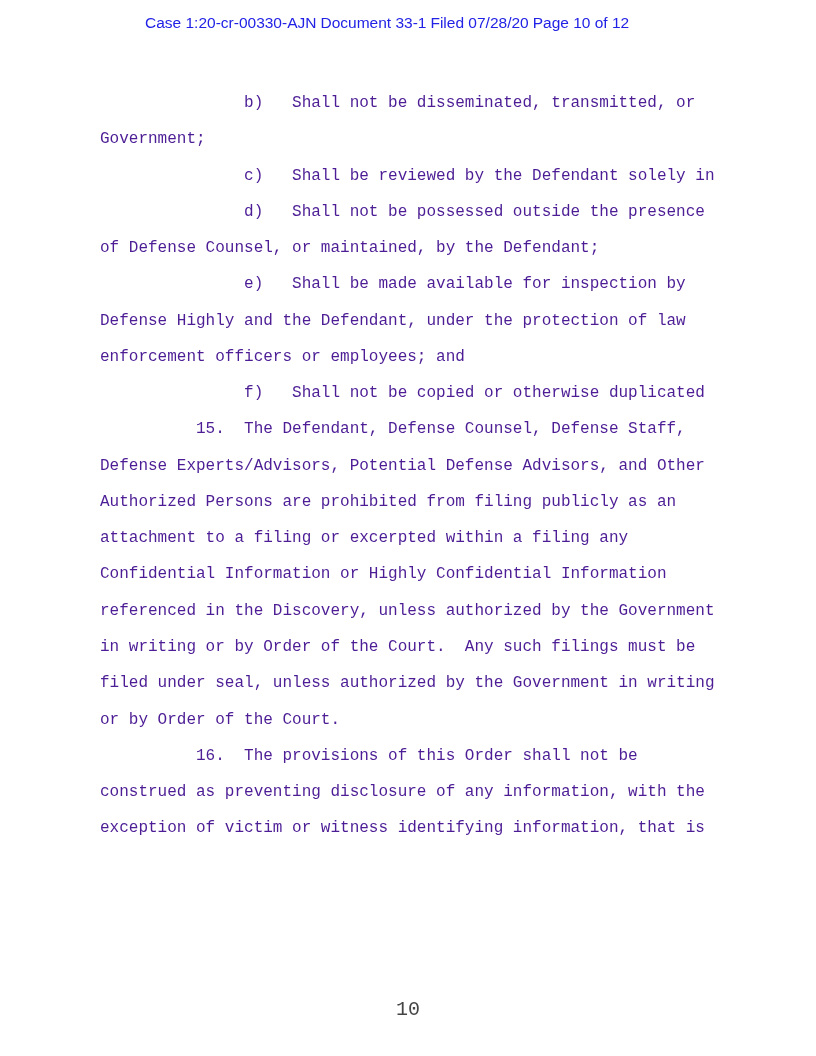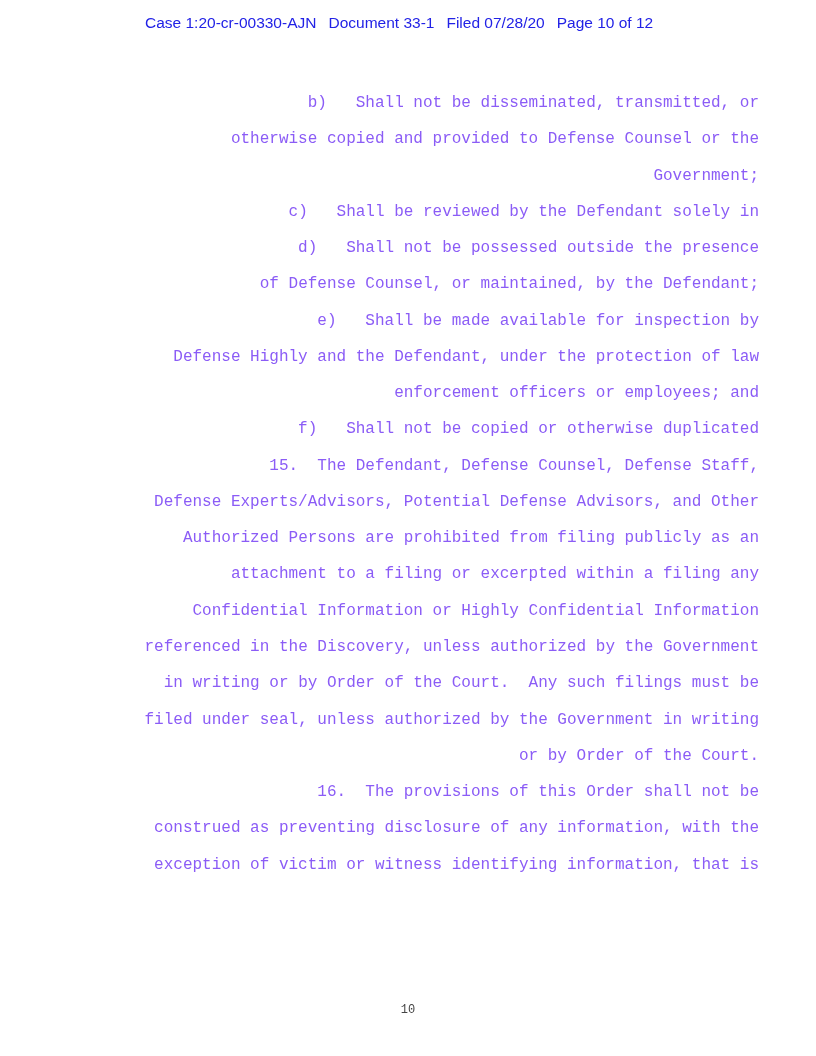--- a/index.html
+++ b/index.html
@@ -13,69 +13,67 @@
     height: 1056px;
     background: #ffffff;
     overflow: hidden;
     font-family: "Liberation Mono", monospace;
   }
   .stamp {
     position: absolute;
     left: 145px;
     top: 14px;
     display: flex;
-    gap: 12px;
+    gap: 4px;
     font-family: "Liberation Sans", sans-serif;
     font-size: 15.5px;
     font-weight: 400;
     color: #2222e6;
     white-space: pre;
   }
   .body-text {
     position: absolute;
-    left: 79px;
+    left: 100px;
     top: 85px;
     width: 680px;
-    color: #8b5cf6;
-    text-align: right;
+    color: #4c1d95;
   }
   .body-text .text-line {
     height: 36.28px;
     line-height: 36.28px;
     font-size: 16px;
     white-space: pre;
     letter-spacing: 0;
   }
   .page-number {
     position: absolute;
     left: 0;
     top: 992px;
     width: 816px;
     text-align: center;
-    font-size: 12px;
+    font-size: 20px;
     line-height: 36.28px;
     color: #454545;
     white-space: pre;
   }
 </style>
 </head>
 <body>
 
 <div class="sheet">
 
   <header class="stamp">
     <span>Case 1:20-cr-00330-AJN</span>
     <span>Document 33-1</span>
     <span>Filed 07/28/20</span>
     <span>Page 10 of 12</span>
   </header>
 
   <main class="body-text">
       <div class="text-line">               b)   Shall not be disseminated, transmitted, or</div>
-      <div class="text-line">otherwise copied and provided to Defense Counsel or the</div>
       <div class="text-line">Government;</div>
       <div class="text-line">               c)   Shall be reviewed by the Defendant solely in</div>
       <div class="text-line">               d)   Shall not be possessed outside the presence</div>
       <div class="text-line">of Defense Counsel, or maintained, by the Defendant;</div>
       <div class="text-line">               e)   Shall be made available for inspection by</div>
       <div class="text-line">Defense Highly and the Defendant, under the protection of law</div>
       <div class="text-line">enforcement officers or employees; and</div>
       <div class="text-line">               f)   Shall not be copied or otherwise duplicated</div>
       <div class="text-line">          15.  The Defendant, Defense Counsel, Defense Staff,</div>
       <div class="text-line">Defense Experts/Advisors, Potential Defense Advisors, and Other</div>

